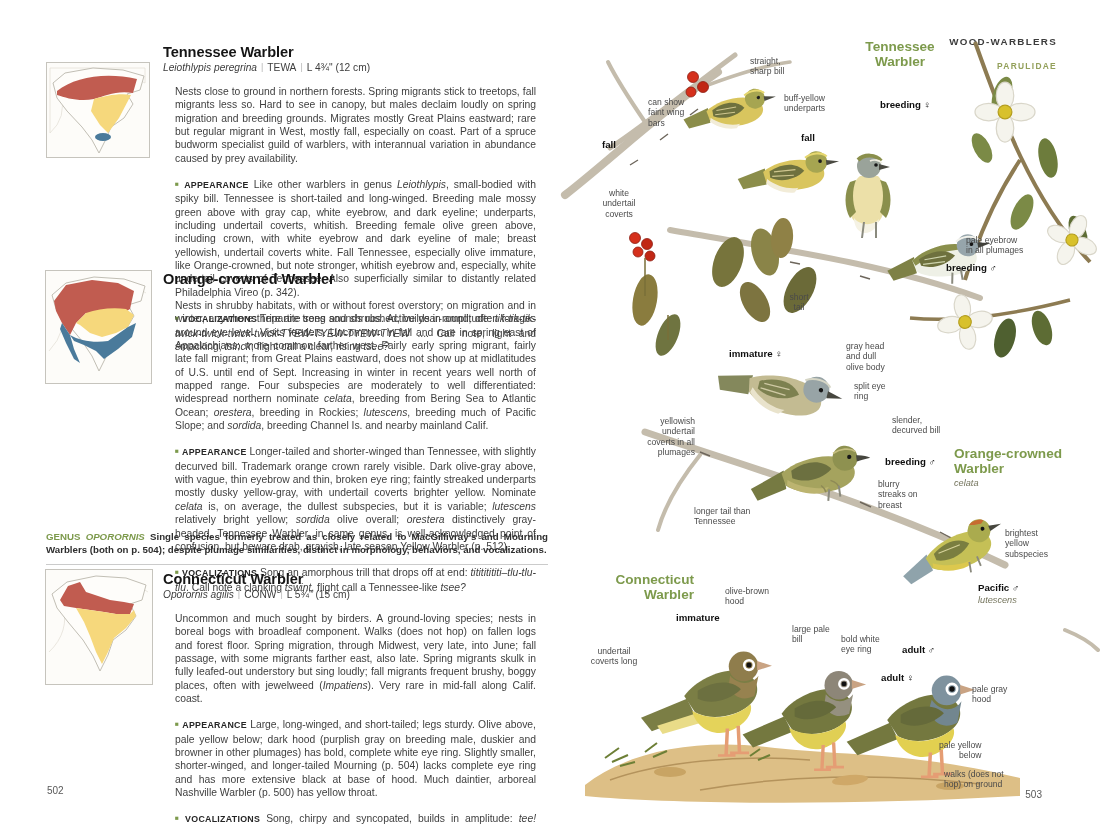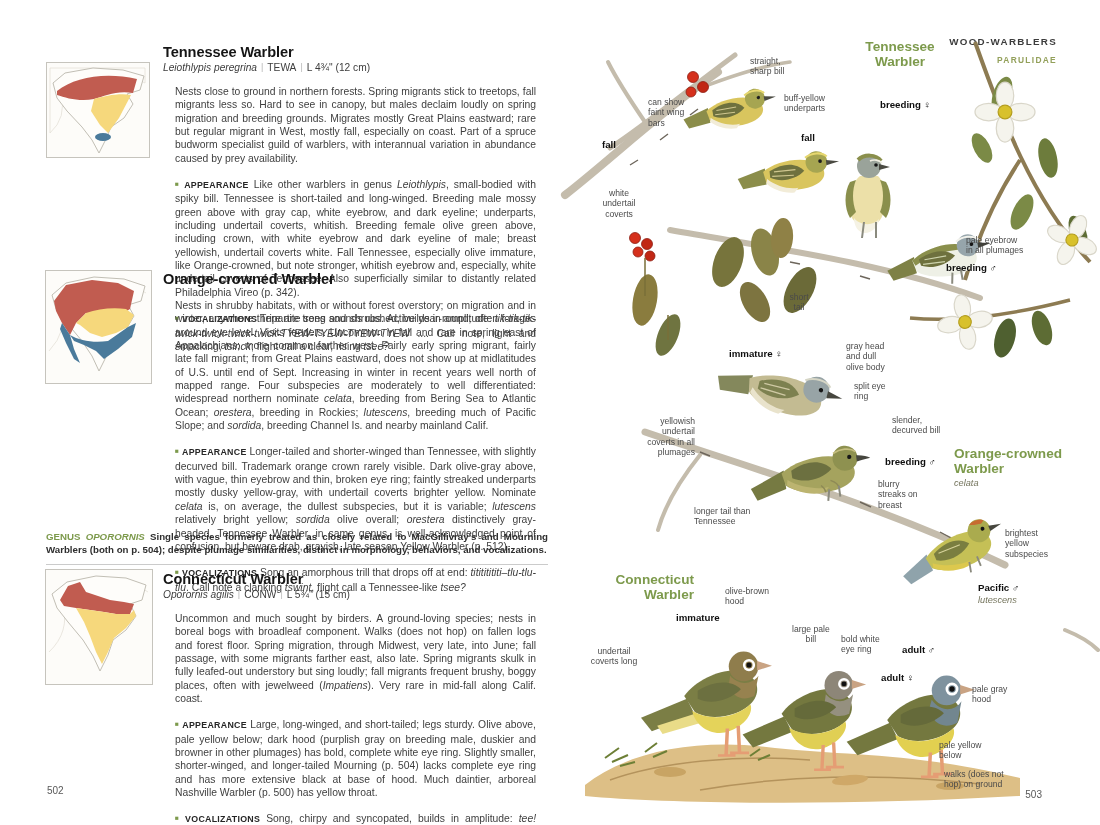--- a/index.html
+++ b/index.html
@@ -25,21 +25,21 @@
   .blabel{font-weight:bold;font-size:8.8px;letter-spacing:0.3px;color:#262626;}
   .genus{position:absolute;left:46px;width:502px;font-size:9.7px;line-height:12.6px;font-weight:bold;color:#2e2e2e;text-align:justify;}
   .genus .g1{color:var(--heading-green);}
   .genus .g2{color:var(--heading-green);font-style:italic;}
   .rule{position:absolute;left:46px;width:502px;border-top:1px solid #cbcbcb;height:0;}
   .pagenum{position:absolute;font-size:10px;color:#585858;}
 
   
   .family{position:absolute;right:43px;top:36px;text-align:right;}
   .family .f1{font-size:9.8px;letter-spacing:1.3px;color:#3c3c3c;font-weight:bold;}
-  .family .f2{font-size:8.4px;letter-spacing:1.3px;color:var(--family-olive);font-weight:bold;margin-top:8px;}
+  .family .f2{font-size:8.4px;letter-spacing:1.3px;color:var(--family-olive);font-weight:bold;margin-top:14px;}
   #plate{position:absolute;left:0;top:0;width:550px;height:825px;}
   #label-layer{position:absolute;left:0;top:0;width:550px;height:825px;}
   .plate-label{position:absolute;white-space:pre-line;font-size:8.6px;line-height:1.22;color:#4a4a4a;}
   .plate-label.plume{font-size:9.7px;font-weight:bold;color:#0f0f0f;}
   .plate-label.title{font-size:13.6px;font-weight:bold;color:var(--heading-green);line-height:1.1;}
   .plate-label .sub{font-style:italic;font-weight:normal;font-size:9.2px;color:#74745c;margin-top:1px;}
 </style>
 </head>
 <body style="--heading-green: #7d9a4c; --family-olive: #93a05a; --bullet-green: #7d9a4c;">
 
@@ -353,30 +353,30 @@
 Tennessee</div>
       <div class="plate-label" style="left: 455px; top: 528px;">brightest
 yellow
 subspecies</div>
       <div class="plate-label title" style="left: 56px; top: 573px; width: 88px; text-align: right;">Connecticut
 Warbler</div>
       <div class="plate-label" style="left: 175px; top: 586px;">olive-brown
 hood</div>
       <div class="plate-label plume" style="left: 126px; top: 612px;">immature</div>
       <div class="plate-label plume" style="left: 428px; top: 582px;">Pacific ♂<div class="sub">lutescens</div></div>
-      <div class="plate-label" style="left: 242px; top: 624px; text-align: center;">large pale
+      <div class="plate-label" style="left: 242px; top: 624px;">large pale
 bill</div>
       <div class="plate-label" style="left: 291px; top: 634px;">bold white
 eye ring</div>
       <div class="plate-label plume" style="left: 352px; top: 644px;">adult ♂</div>
       <div class="plate-label plume" style="left: 291px; top: 672px; margin-left: 40px;">adult ♀</div>
       <div class="plate-label" style="left: 25px; top: 646px; width: 78px; text-align: center;">undertail
 coverts long</div>
       <div class="plate-label" style="left: 422px; top: 684px;">pale gray
 hood</div>
-      <div class="plate-label" style="left: 389px; top: 740px;">pale yellow
+      <div class="plate-label" style="left: 389px; top: 740px; text-align: right;">pale yellow
 below</div>
       <div class="plate-label" style="left: 394px; top: 769px;">walks (does not
 hop) on ground</div>
     </div>
 
   <div class="pagenum" style="right:58px;top:789px;">503</div>
 </div>
 
 </body></html>

